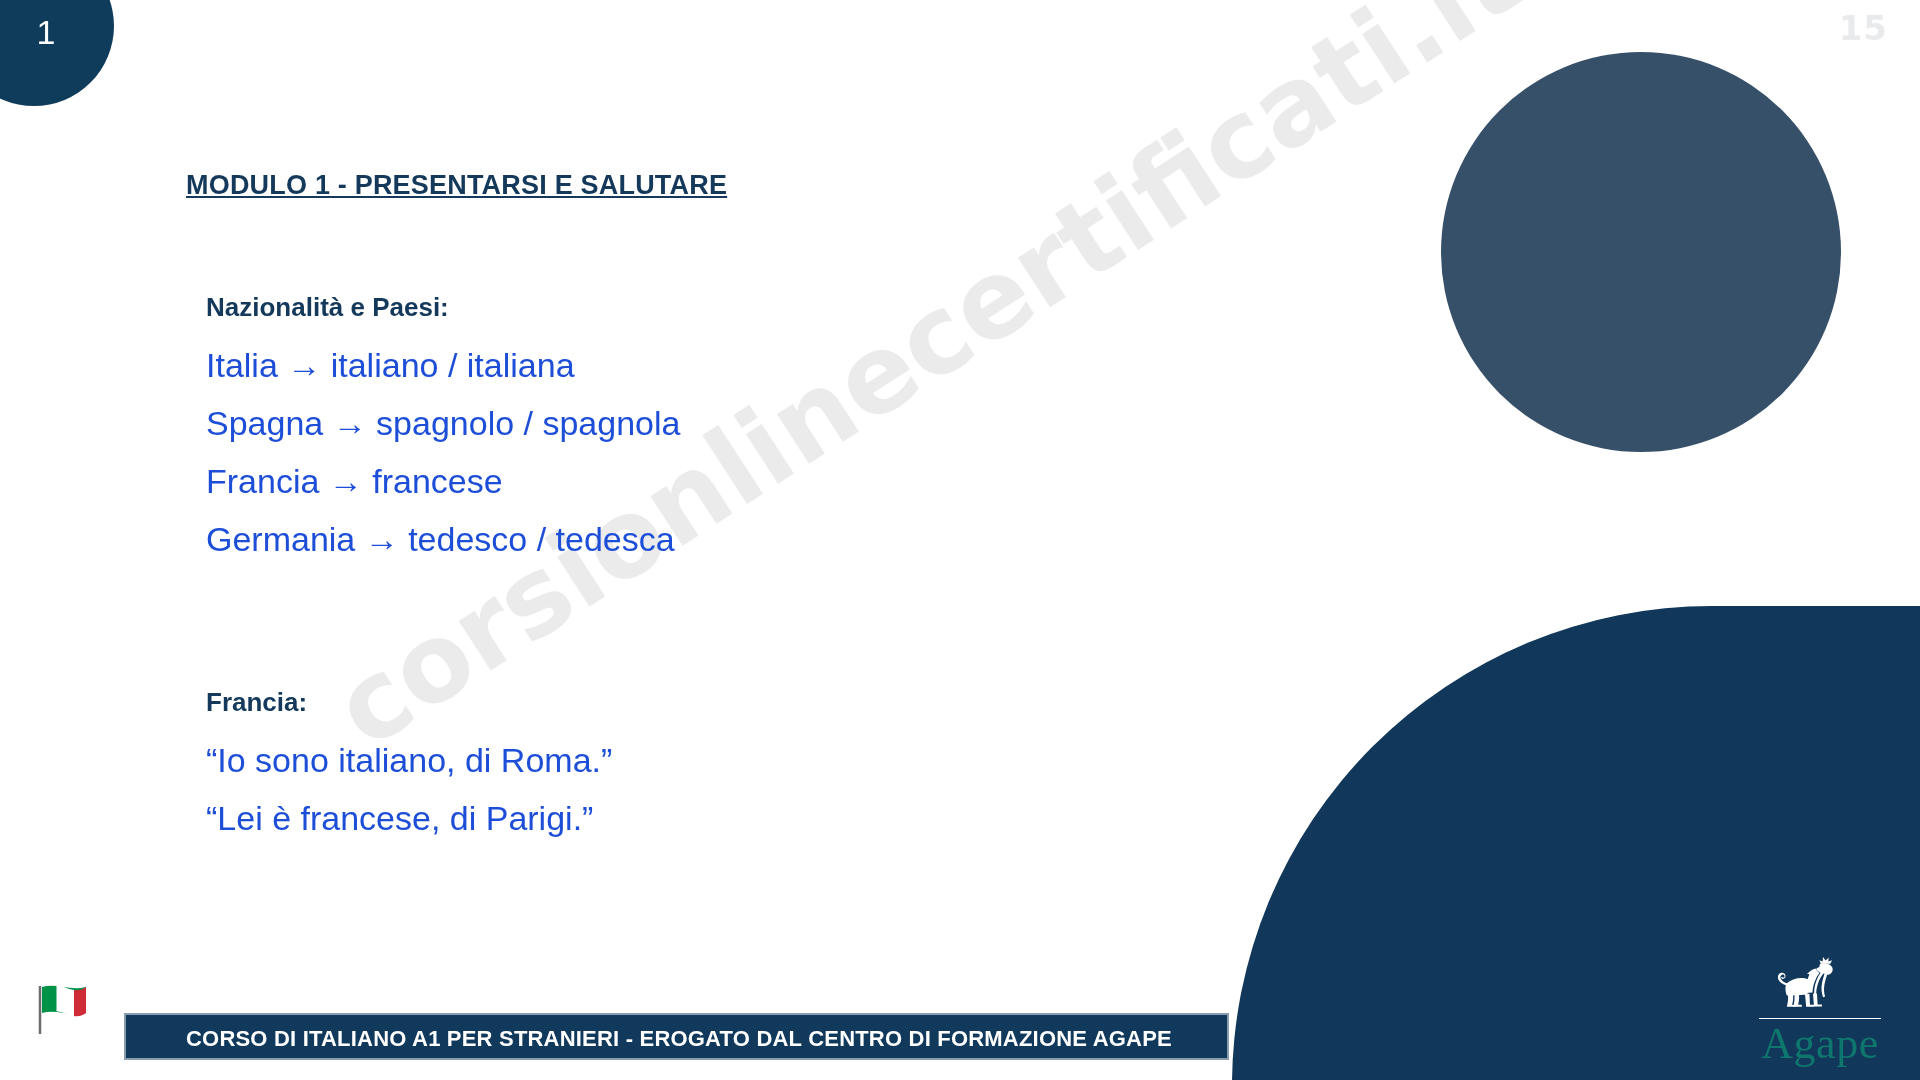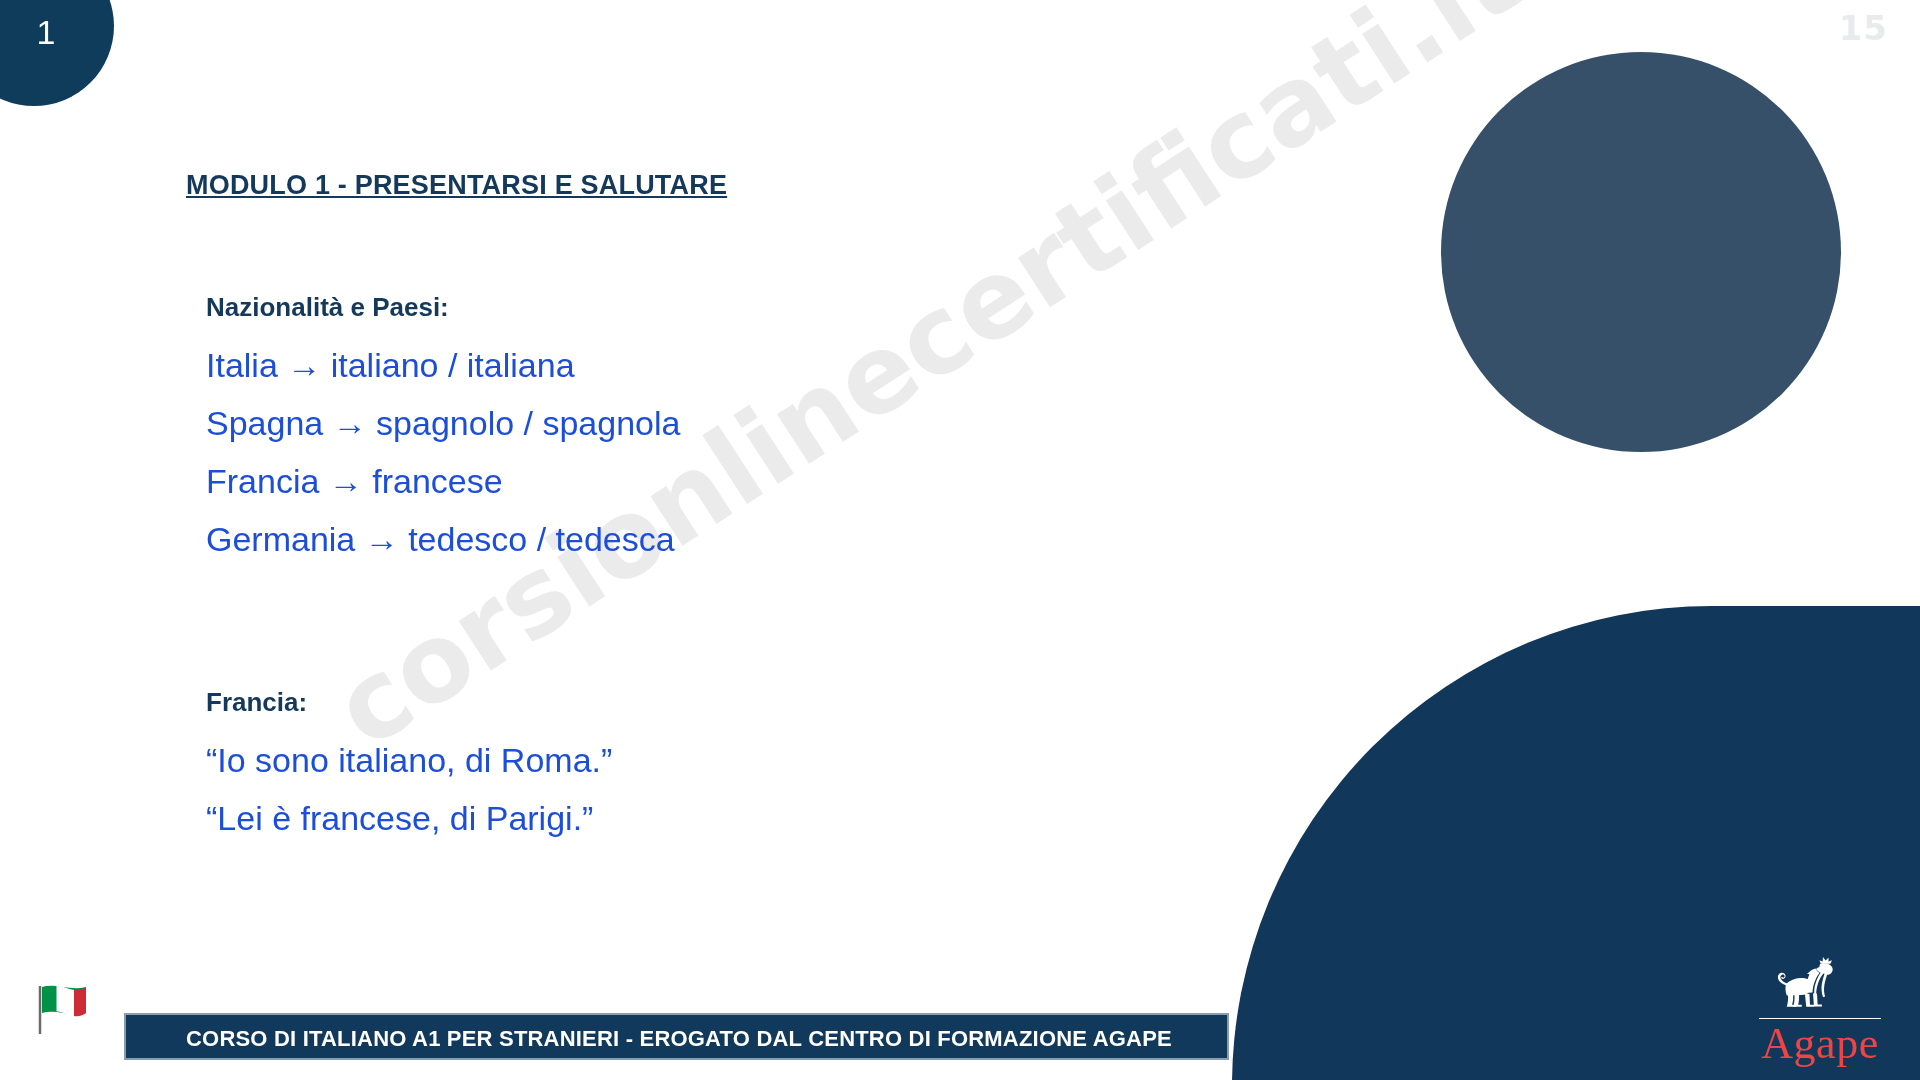--- a/index.html
+++ b/index.html
@@ -189,21 +189,21 @@
   }
   .logo-rule {
     width: 122px;
     height: 1px;
     background: #ffffff;
     margin: 2px auto 0 auto;
   }
   .logo-word {
     font-family: "Liberation Serif", serif;
     font-size: 44px;
-    color: #ef4444;
+    color: #0f766e;
     line-height: 50px;
     letter-spacing: 0.5px;
   }
 </style>
 </head>
 <body>
 
 <div id="slide">
 
   <div class="circle-top-right"></div>

